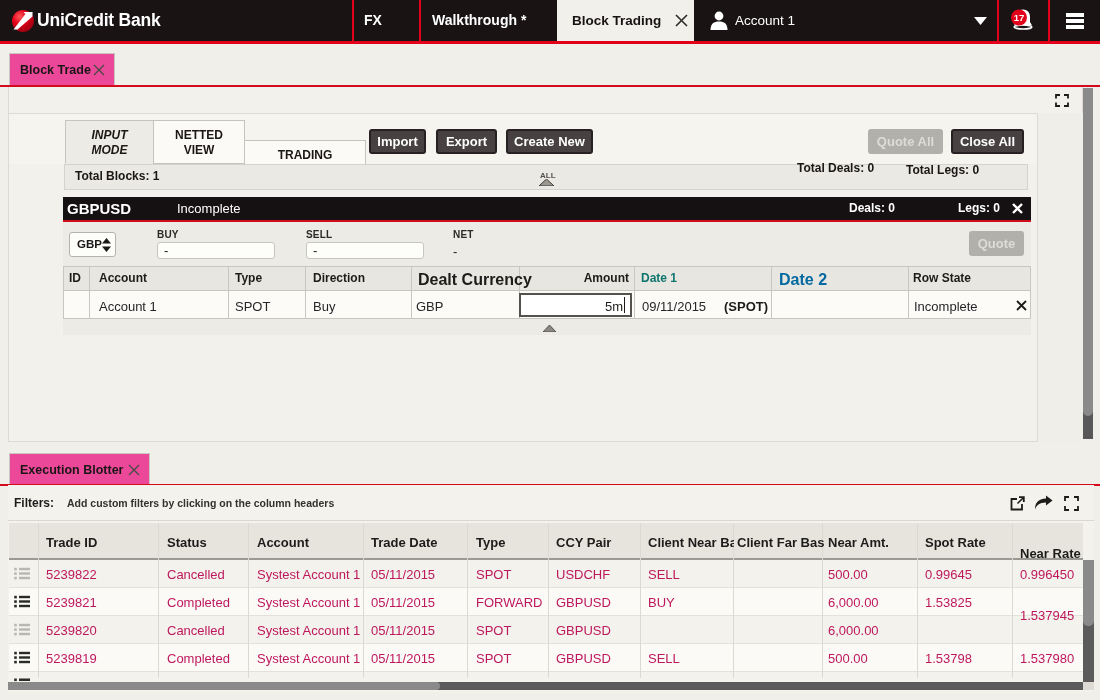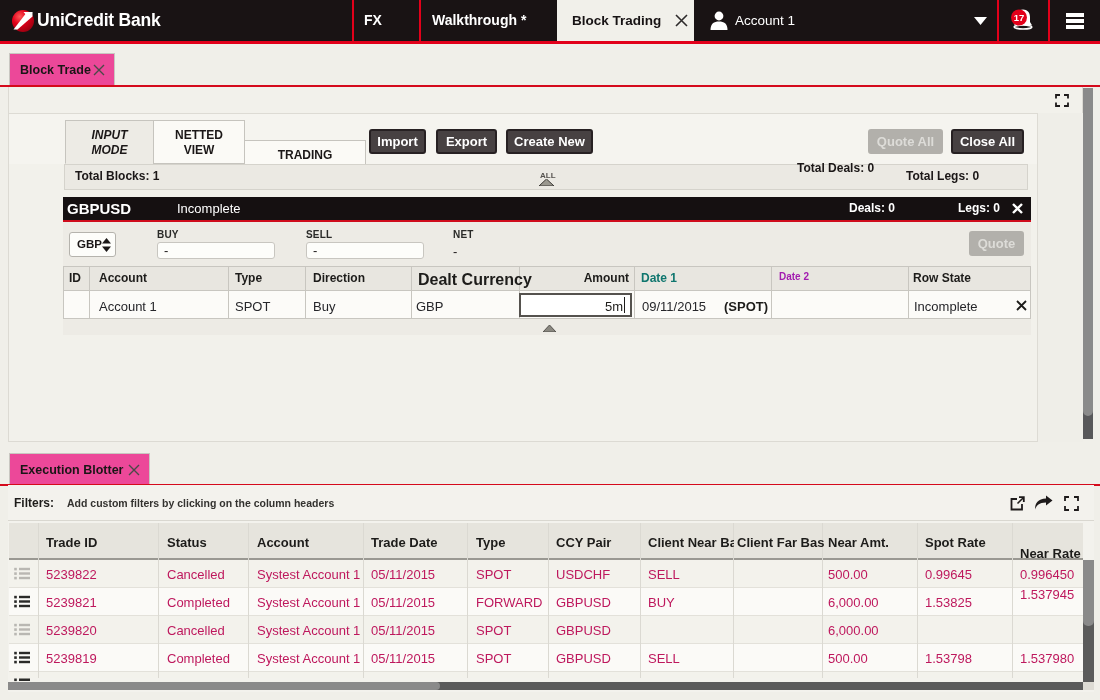--- a/index.html
+++ b/index.html
@@ -117,21 +117,21 @@
   <div class="btn dis abs" style="left:859px;top:43px;width:75px;height:25px;line-height:21px;">Quote All</div>
   <div class="btn abs" style="left:942px;top:43px;width:73px;height:25px;line-height:21px;">Close All</div>
 
   <div class="abs" id="totalbar"></div>
   <div class="abs tbtext" style="left:66px;top:79px;">Total Blocks: 1</div>
   <div class="abs" style="left:531px;top:85px;font-size:8px;font-weight:bold;color:#55524e;">ALL</div>
   <svg class="abs" style="left:530px;top:93px;" width="15" height="7" viewBox="0 0 15 7">
         <path d="M0 7 L7.5 0 L15 7 Z" fill="#9a988f" stroke="#3c3a36" stroke-width="1"></path>
       </svg>
   <div class="abs tbtext" style="left:788px;top:71px;">Total Deals: 0</div>
-  <div class="abs tbtext" style="left:897px;top:79px;">Total Legs: 0</div>
+  <div class="abs tbtext" style="left:897px;top:73px;">Total Legs: 0</div>
 
   <div class="abs" id="blockhead">
     <span class="w" style="left:4px;top:3px;font-size:15px;font-weight:bold;">GBPUSD</span>
     <span class="w" style="left:114px;top:4px;font-size:13px;">Incomplete</span>
     <span class="w" style="left:786px;top:4px;font-size:12px;font-weight:bold;">Deals: 0</span>
     <span class="w" style="left:895px;top:4px;font-size:12px;font-weight:bold;">Legs: 0</span>
     <svg class="w" style="left:949px;top:6px;" width="11" height="11" viewBox="0 0 11 11">
           <path d="M1 1 L10 10 M10 1 L1 10" stroke="#fff" stroke-width="2.4"></path>
         </svg>
   </div>
@@ -163,21 +163,21 @@
   <div class="abs" style="left:510px;top:180px;width:1px;height:53px;background:#c8c6c0;"></div>
   <div class="abs" style="left:625px;top:180px;width:1px;height:53px;background:#c8c6c0;"></div>
   <div class="abs" style="left:762px;top:180px;width:1px;height:53px;background:#c8c6c0;"></div>
   <div class="abs" style="left:899px;top:180px;width:1px;height:53px;background:#c8c6c0;"></div>
   <div class="abs" style="left:60px;top:185px;font-size:12px;font-weight:bold;color:#1d1c1a;">ID</div>
   <div class="abs" style="left:90px;top:185px;font-size:12px;font-weight:bold;color:#1d1c1a;">Account</div>
   <div class="abs" style="left:226px;top:185px;font-size:12px;font-weight:bold;color:#1d1c1a;">Type</div>
   <div class="abs" style="left:304px;top:185px;font-size:12px;font-weight:bold;color:#1d1c1a;">Direction</div>
   <div class="abs" style="left:409px;top:185px;font-size:16px;font-weight:bold;color:#1d1c1a;">Dealt Currency</div>
   <div class="abs" style="left:632px;top:185px;font-size:12px;font-weight:bold;color:#0f766e;">Date 1</div>
-  <div class="abs" style="left:770px;top:185px;font-size:10px;font-weight:bold;color:#a21caf;">Date 2</div>
+  <div class="abs" style="left:770px;top:185px;font-size:16px;font-weight:bold;color:#0369a1;">Date 2</div>
   <div class="abs" style="left:904px;top:185px;font-size:12px;font-weight:bold;color:#1d1c1a;">Row State</div>
   <div class="abs" style="left:512px;top:185px;width:108px;text-align:right;font-size:12px;font-weight:bold;color:#1d1c1a;">Amount</div>
   <div class="abs" style="left:90px;top:213px;font-size:13px;color:#26262a;">Account 1</div>
   <div class="abs" style="left:226px;top:213px;font-size:13px;color:#26262a;">SPOT</div>
   <div class="abs" style="left:304px;top:213px;font-size:13px;color:#26262a;">Buy</div>
   <div class="abs" style="left:407px;top:213px;font-size:13px;color:#26262a;">GBP</div>
   <div class="abs" style="left:633px;top:213px;font-size:13px;color:#26262a;">09/11/2015</div>
   <div class="abs" style="left:905px;top:213px;font-size:13px;color:#26262a;">Incomplete</div>
   <div class="abs" style="left:715px;top:213px;font-size:13px;font-weight:bold;color:#1d1c1a;">(SPOT)</div>
   <div class="abs" style="left:510px;top:207px;width:113px;height:24px;background:#fff;border:2px solid #55524e;box-sizing:border-box;"></div>
@@ -268,21 +268,21 @@
     </svg>
   <div class="abs bcell" style="left:38px;top:110px;">5239821</div>
   <div class="abs bcell" style="left:159px;top:110px;">Completed</div>
   <div class="abs bcell" style="left:249px;top:110px;">Systest Account 1</div>
   <div class="abs bcell" style="left:363px;top:110px;">05/11/2015</div>
   <div class="abs bcell" style="left:468px;top:110px;">FORWARD</div>
   <div class="abs bcell" style="left:548px;top:110px;">GBPUSD</div>
   <div class="abs bcell" style="left:640px;top:110px;">BUY</div>
   <div class="abs bcell" style="left:820px;top:110px;">6,000.00</div>
   <div class="abs bcell" style="left:917px;top:110px;">1.53825</div>
-  <div class="abs bcell" style="left:1012px;top:102px;">1.537945</div>
+  <div class="abs bcell" style="left:1012px;top:123px;">1.537945</div>
   <svg class="abs" style="left:6px;top:110px;" width="16" height="13" viewBox="0 0 16 13">
       <rect x="0.2" y="0.8" width="2.6" height="2.6" fill="#2a2a28"></rect>
         <rect x="0.2" y="5.3" width="2.6" height="2.6" fill="#2a2a28"></rect>
         <rect x="0.2" y="9.8" width="2.6" height="2.6" fill="#2a2a28"></rect>
       <rect x="5" y="0.8" width="11" height="2.4" fill="#2a2a28"></rect>
         <rect x="5" y="5.3" width="11" height="2.4" fill="#2a2a28"></rect>
         <rect x="5" y="9.8" width="11" height="2.4" fill="#2a2a28"></rect>
     </svg>
   <div class="abs bcell" style="left:38px;top:138px;">5239820</div>
   <div class="abs bcell" style="left:159px;top:138px;">Cancelled</div>

